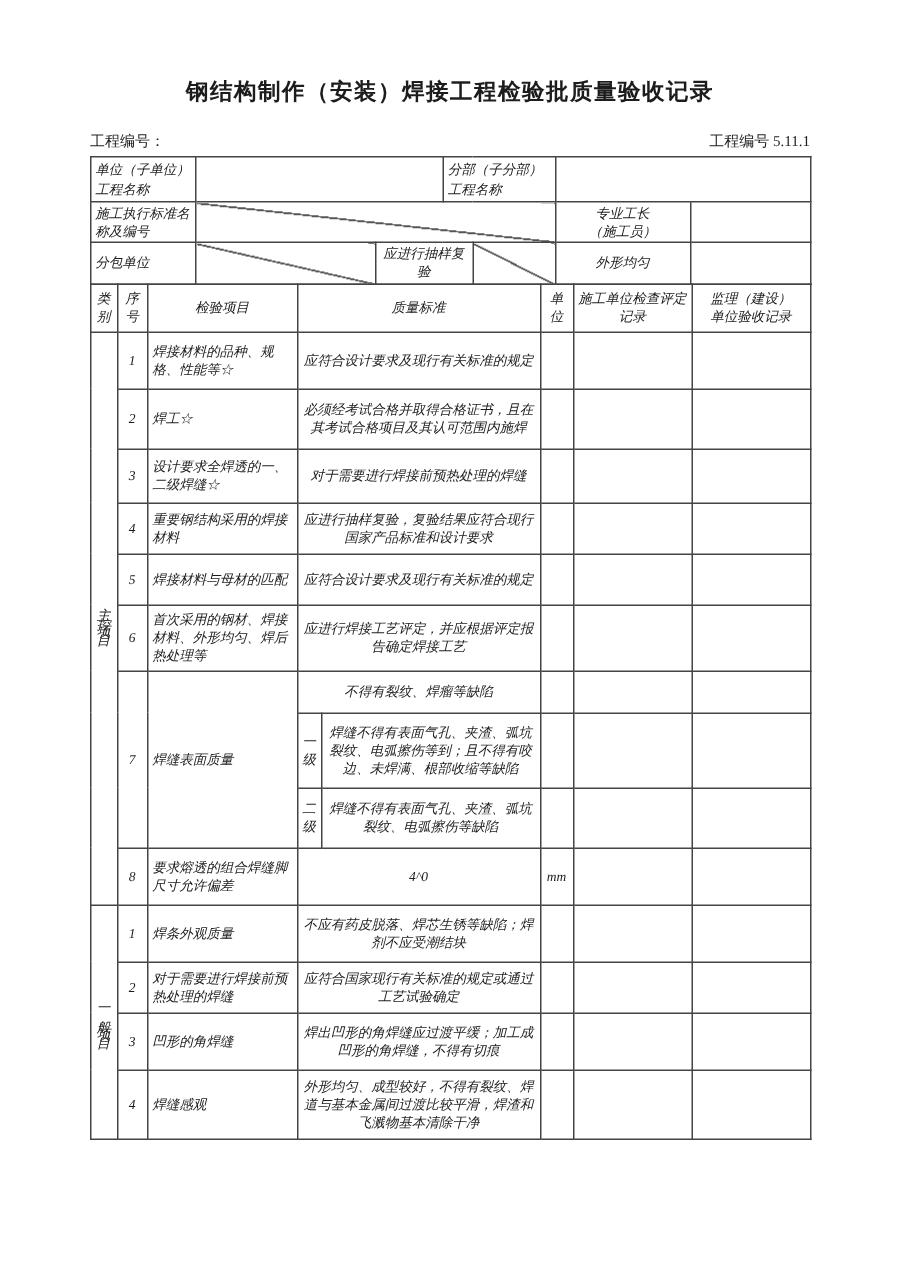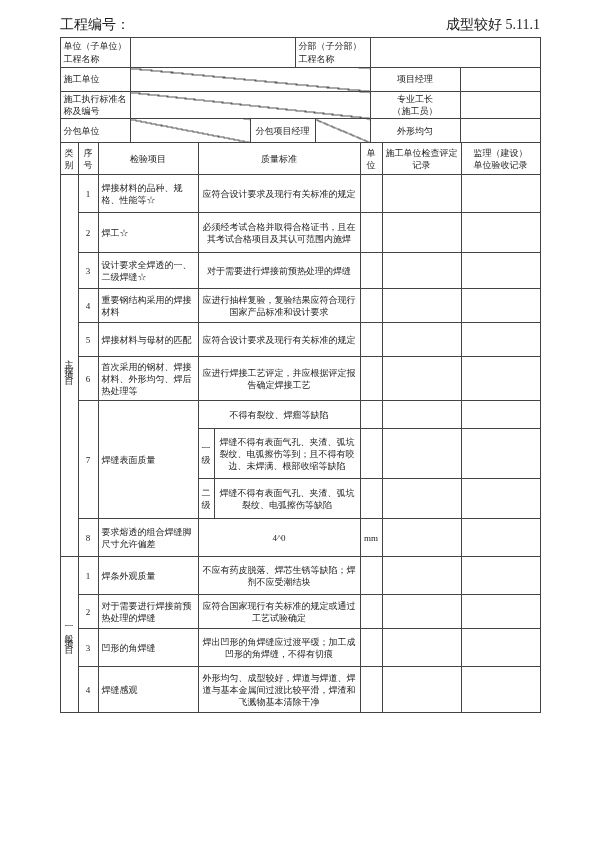--- a/index.html
+++ b/index.html
@@ -10,25 +10,25 @@
     color: #1c1c1c;
   }
   .page { position: relative; width: 600px; height: 850px; overflow: hidden; }
   .title {
     margin: 0; padding-top: 52px; text-align: center;
     font-size: 15px; font-weight: bold; letter-spacing: 1px;
   }
   .meta {
     width: 480px; margin: 16px auto 3px auto;
     display: flex; justify-content: space-between;
-    font-size: 14px;
+    font-size: 10px;
   }
   table.form {
     width: 480px; margin: 0 auto; border-collapse: collapse;
-    table-layout: fixed; font-size: 9px; line-height: 1.35;
+    table-layout: fixed; font-size: 9px; line-height: 1.35; font-style: italic;
   }
   table.main { margin-top: -1px; }
   .form td {
     border: 1px solid #444; padding: 1px 2px;
     vertical-align: middle; text-align: center;
     white-space: pre-line; overflow: hidden;
   }
   td.lab { text-align: left; padding-left: 3px; }
   td.item { text-align: left; padding-left: 3px; }
   td.std { text-align: center; }
@@ -42,60 +42,55 @@
       #555 calc(50% - 0.6px),
       #555 calc(50% + 0.6px),
       transparent calc(50% + 0.6px));
   }
 </style>
 </head>
 <body>
 
 <div class="page">
 
+  <h1 class="title">钢结构制作（安装）焊接工程检验批质量验收记录</h1>
 
   <div class="meta">
     <span>工程编号：</span>
-    <span>成型较好 5.11.1</span>
+    <span>工程编号 5.11.1</span>
   </div>
 
   <table class="form info">
     <colgroup>
       <col style="width:70px">
         <col style="width:120px">
         <col style="width:45px">
       <col style="width:20px">
         <col style="width:55px">
         <col style="width:90px">
         <col style="width:80px">
     </colgroup>
     <tbody>
         <tr style="height:30px">
       <td class="lab">单位（子单位）工程名称</td>
       <td colspan="2"></td>
       <td colspan="2" class="lab">分部（子分部）工程名称</td>
       <td colspan="2"></td>
     </tr>
-    <tr style="height:24px">
-      <td class="lab">施工单位</td>
-      <td colspan="4" class="diag"></td>
-      <td>项目经理</td>
-      <td></td>
-    </tr>
     <tr style="height:26px">
       <td class="lab">施工执行标准名称及编号</td>
       <td colspan="4" class="diag"></td>
       <td>专业工长
 （施工员）</td>
       <td></td>
     </tr>
     <tr style="height:24px">
       <td class="lab">分包单位</td>
       <td class="diag"></td>
-      <td colspan="2">分包项目经理</td>
+      <td colspan="2">应进行抽样复验</td>
       <td class="diag"></td>
       <td>外形均匀</td>
       <td></td>
     </tr>
   </tbody>
     </table>
 
   <table class="form main">
     <colgroup>
       <col style="width:18px">
@@ -222,21 +217,21 @@
       <td>3</td>
       <td class="item">凹形的角焊缝</td>
       <td colspan="2" class="std">焊出凹形的角焊缝应过渡平缓；加工成凹形的角焊缝，不得有切痕</td>
       <td></td>
       <td></td>
       <td></td>
     </tr>
     <tr style="height:46px">
       <td>4</td>
       <td class="item">焊缝感观</td>
-      <td colspan="2" class="std">外形均匀、成型较好，焊道与焊道、焊道与基本金属间过渡比较平滑，焊渣和飞溅物基本清除干净</td>
+      <td colspan="2" class="std">外形均匀、成型较好，不得有裂纹、焊道与基本金属间过渡比较平滑，焊渣和飞溅物基本清除干净</td>
       <td></td>
       <td></td>
       <td></td>
     </tr>
   </tbody>
     </table>
 
 </div>
 
 </body></html>

